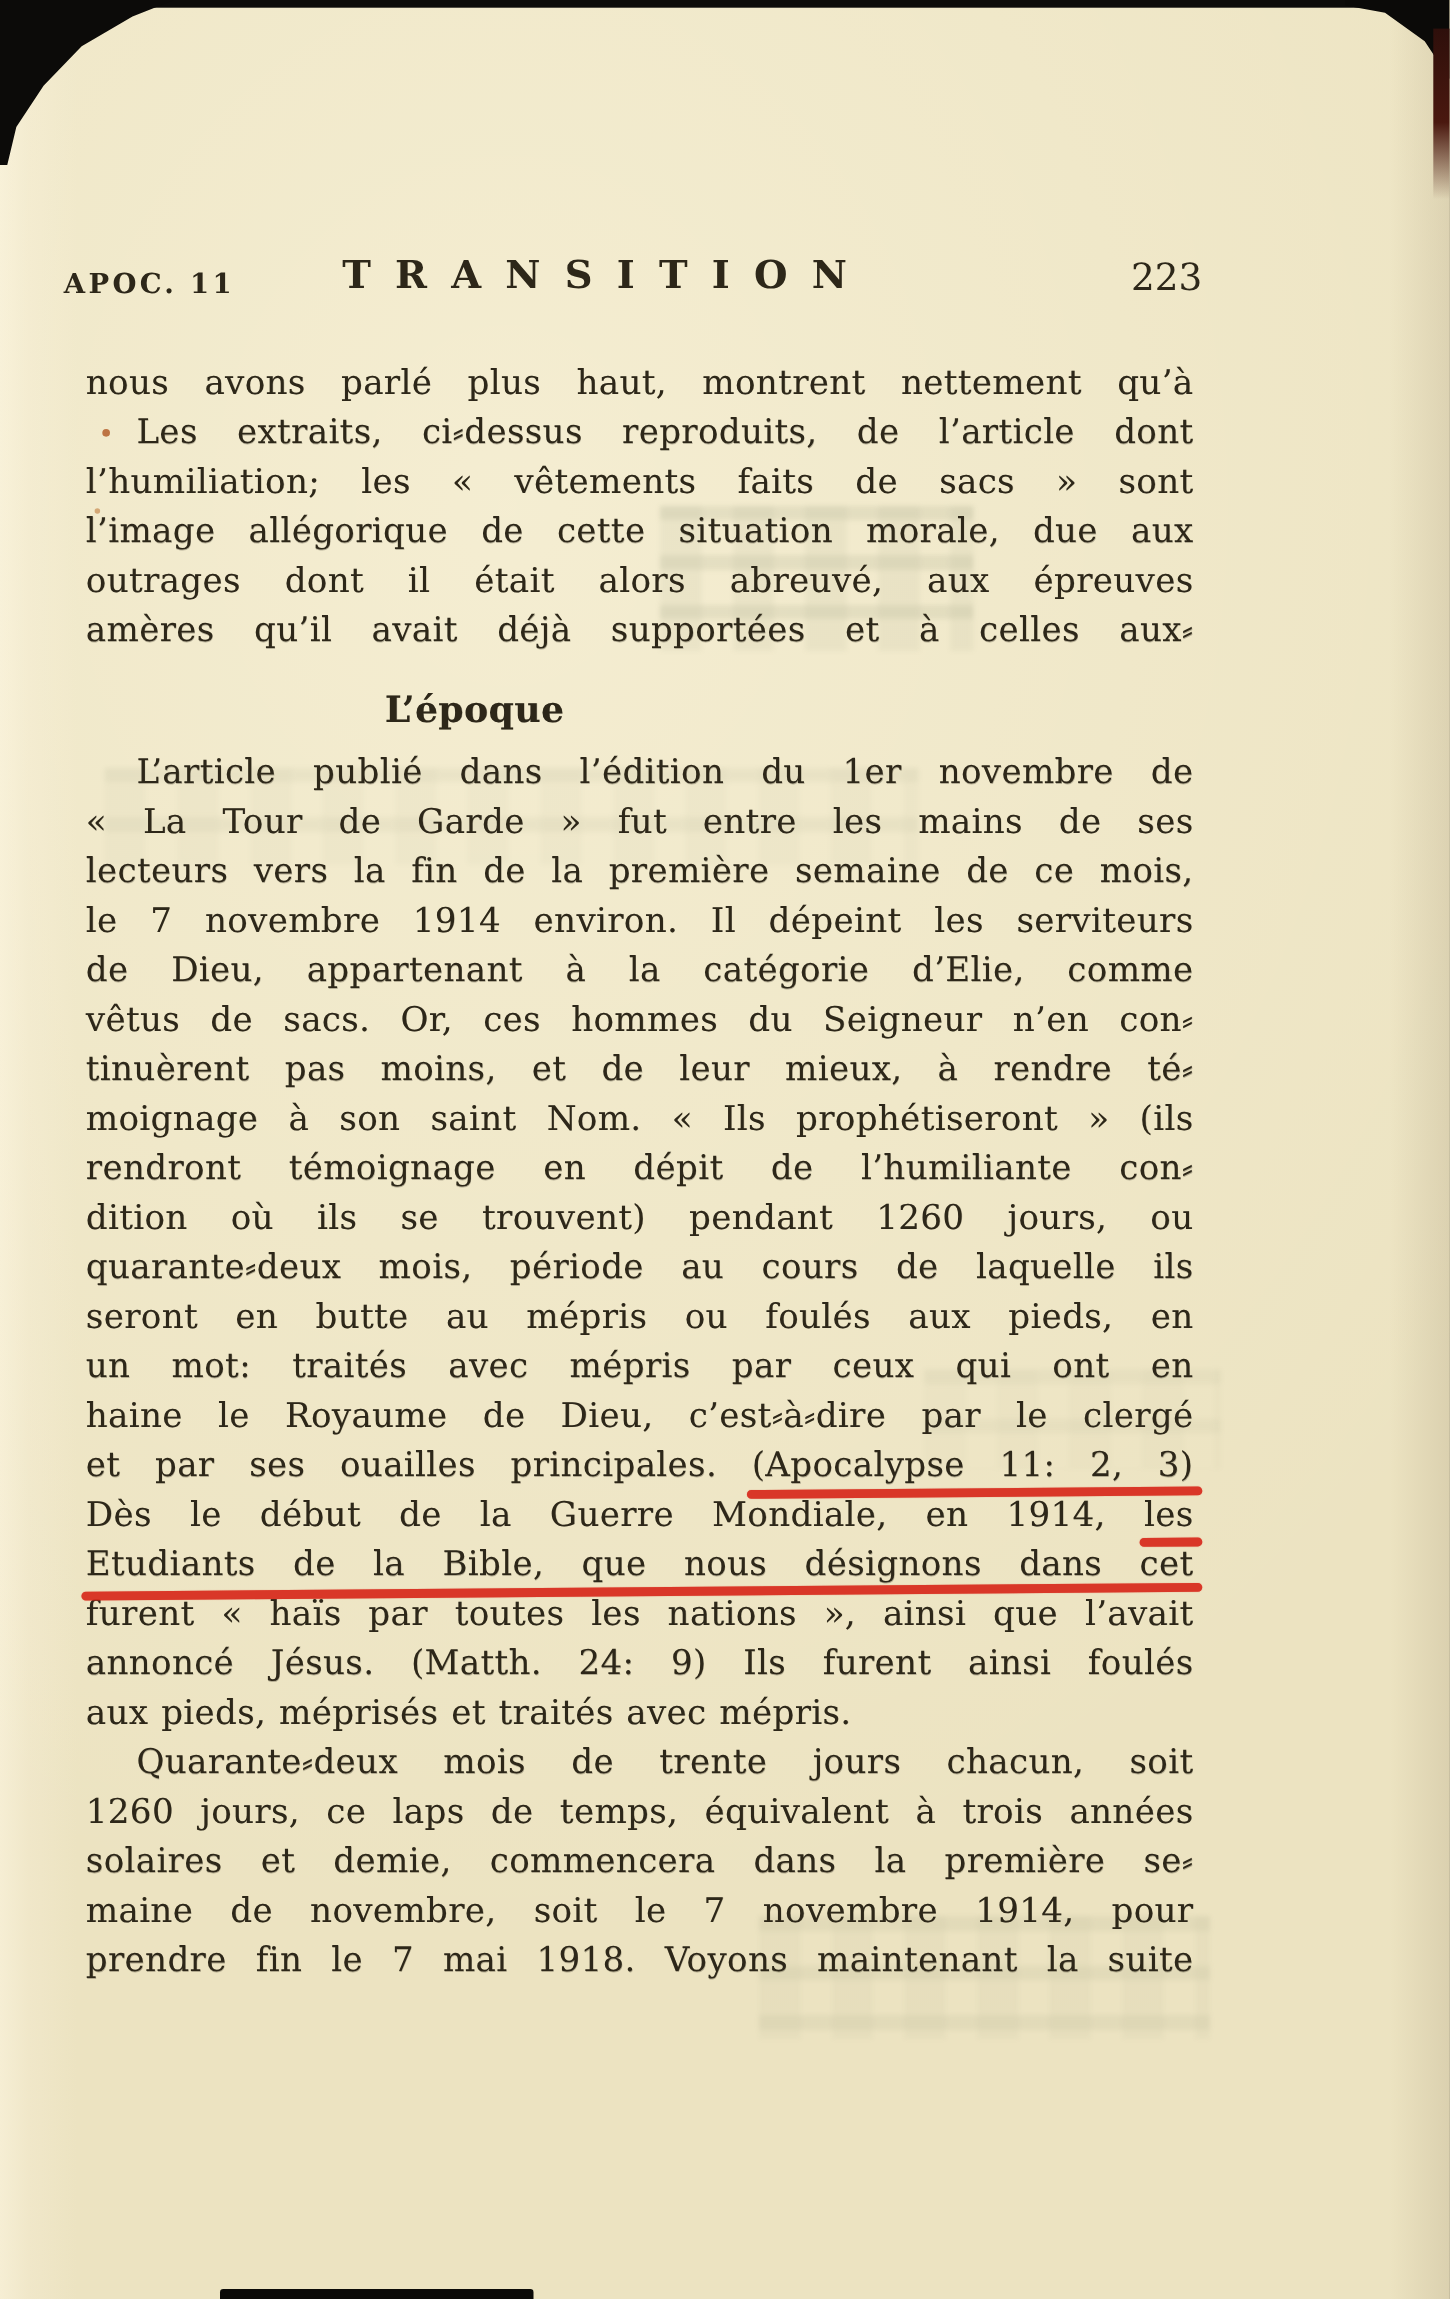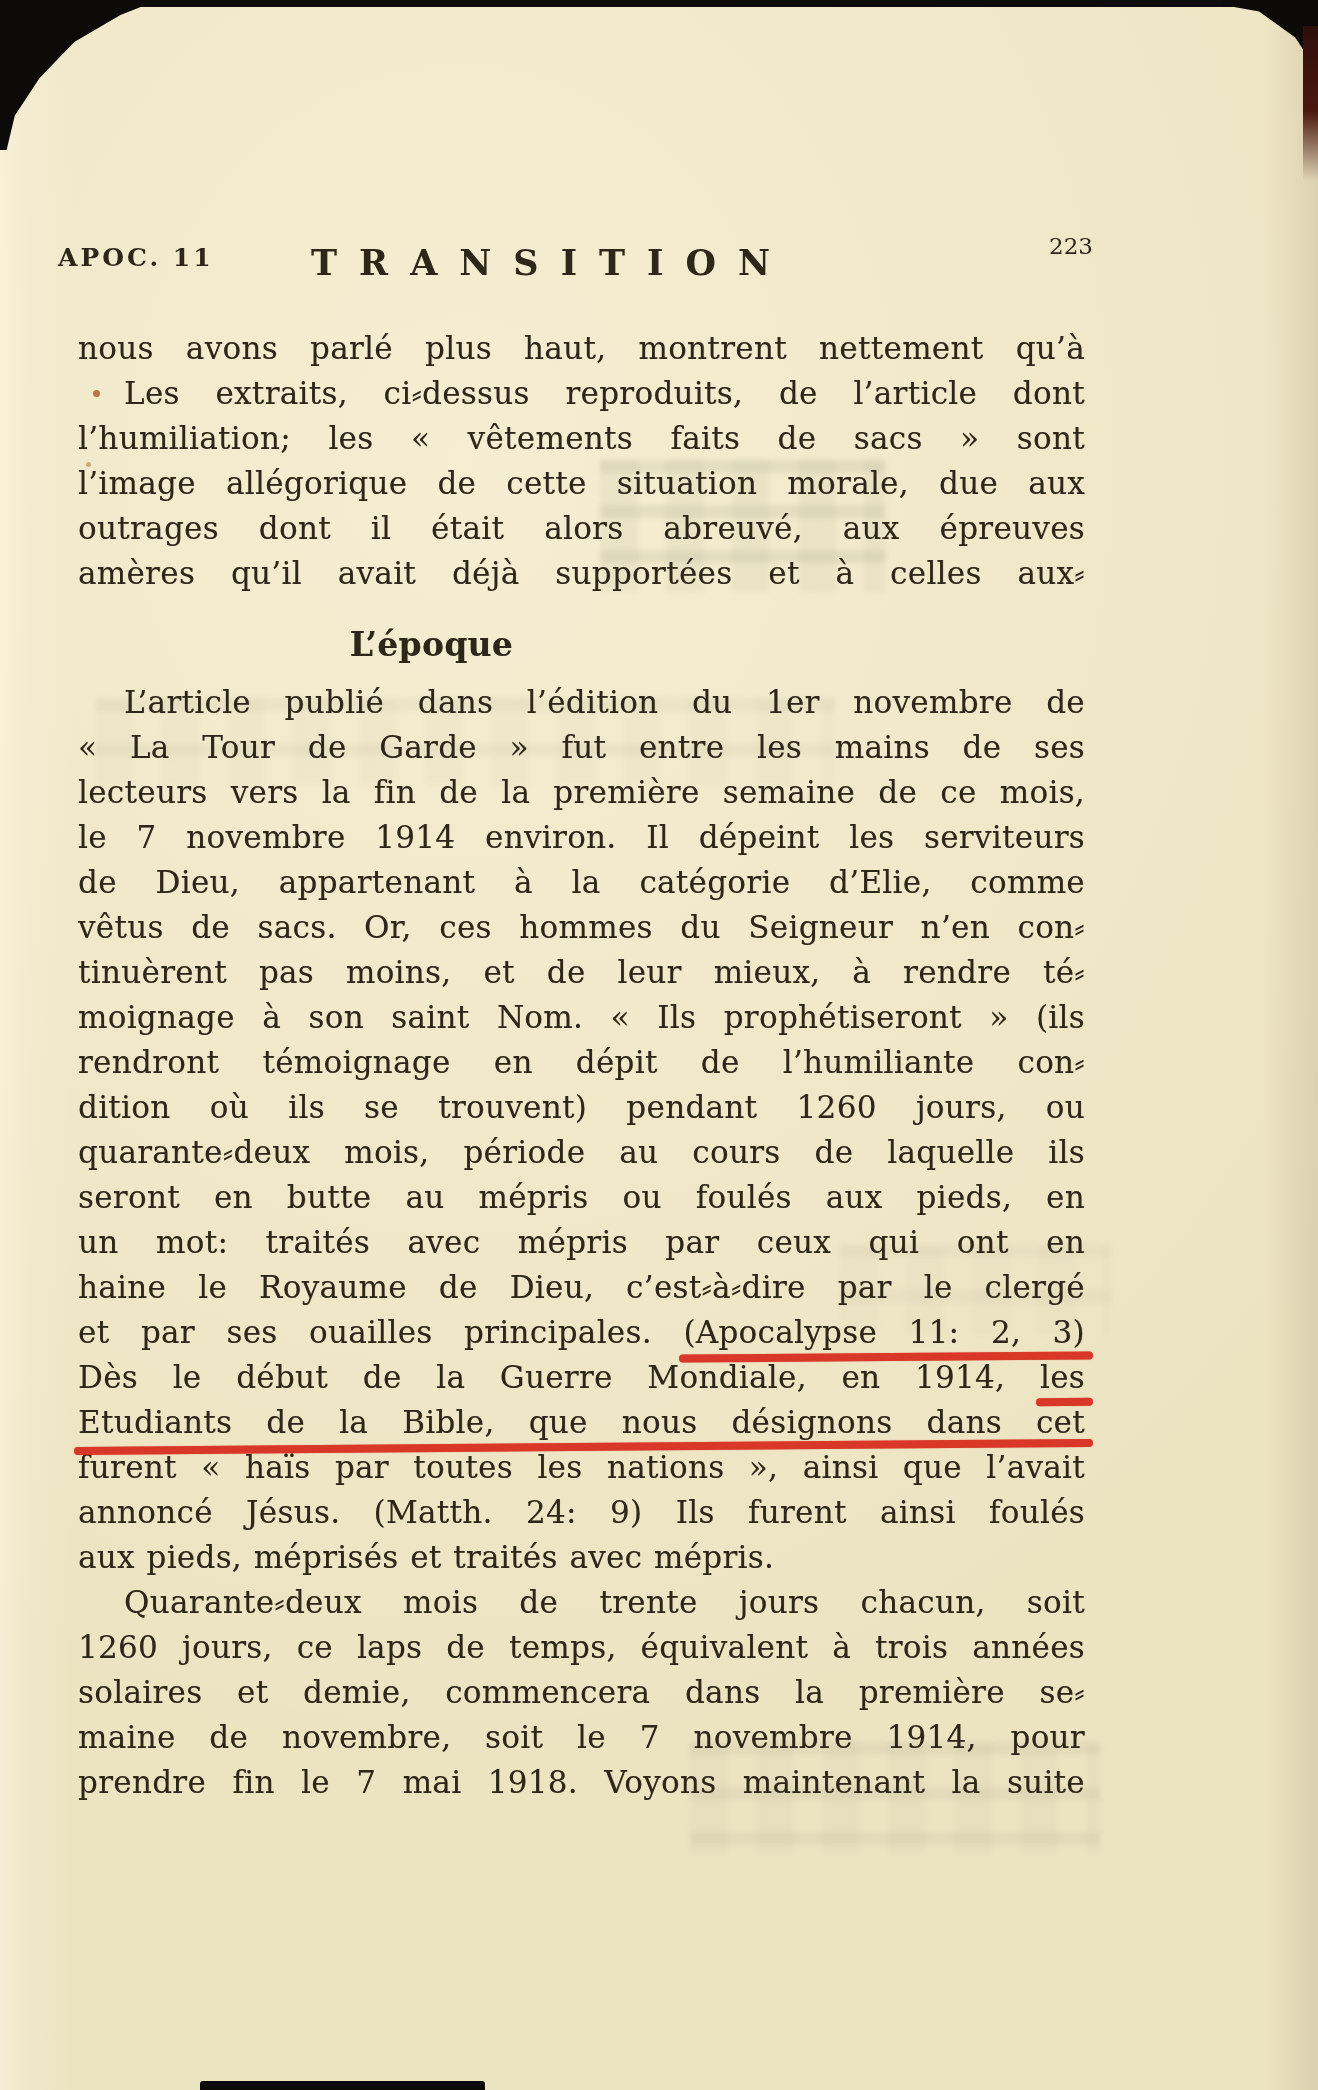--- a/index.html
+++ b/index.html
@@ -32,24 +32,24 @@
       repeating-linear-gradient(90deg, rgba(118,126,96,.12) 0 38px, rgba(118,126,96,0) 38px 66px);
   }
   .ghost-1 { left:600px; top:460px;  width:285px; height:132px; opacity:.55; }
   .ghost-2 { left:95px;  top:698px;  width:740px; height:88px;  opacity:.30; }
   .ghost-3 { left:840px; top:1245px; width:270px; height:90px;  opacity:.25; }
   .ghost-4 { left:690px; top:1742px; width:410px; height:112px; opacity:.38; }
 
   
   .header { position:absolute; top:230px; left:78px; width:1007px; height:52px; z-index:2; }
   .running-head { position:absolute; left:-20px; top:13px; font-size:25px; font-weight:bold; letter-spacing:3px; }
-  .page-title   { position:absolute; left:0; right:0; top:12px; text-align:center;
+  .page-title   { position:absolute; left:0; right:0; top:0; text-align:center;
                   font-size:35px; font-weight:bold; letter-spacing:22px; transform:translateX(-30px);
                   white-space:nowrap; }
-  .page-number  { position:absolute; right:-8px; top:3px; font-size:23px; }
+  .page-number  { position:absolute; right:-8px; top:3px; font-size:34px; }
 
   .text-block { position:absolute; top:326px; left:78px; width:1007px; z-index:2;
                 font-size:31px; line-height:45px; letter-spacing:.3px; word-spacing:1.5px;
                 text-shadow:.3px .3px 0 rgba(45,39,25,.30); }
   .line { text-align:justify; text-align-last:justify; white-space:normal; height:45px; overflow:visible; }
   .line.no-j { text-align:left; text-align-last:auto; }
   .line.indent { padding-left:46px; }
   .section-heading { margin-top:26px; margin-bottom:13px; height:45px; line-height:45px;
                      text-align:center; font-weight:bold; font-size:33px; transform:translateX(-150px); }
   .red-u { position:relative; }

